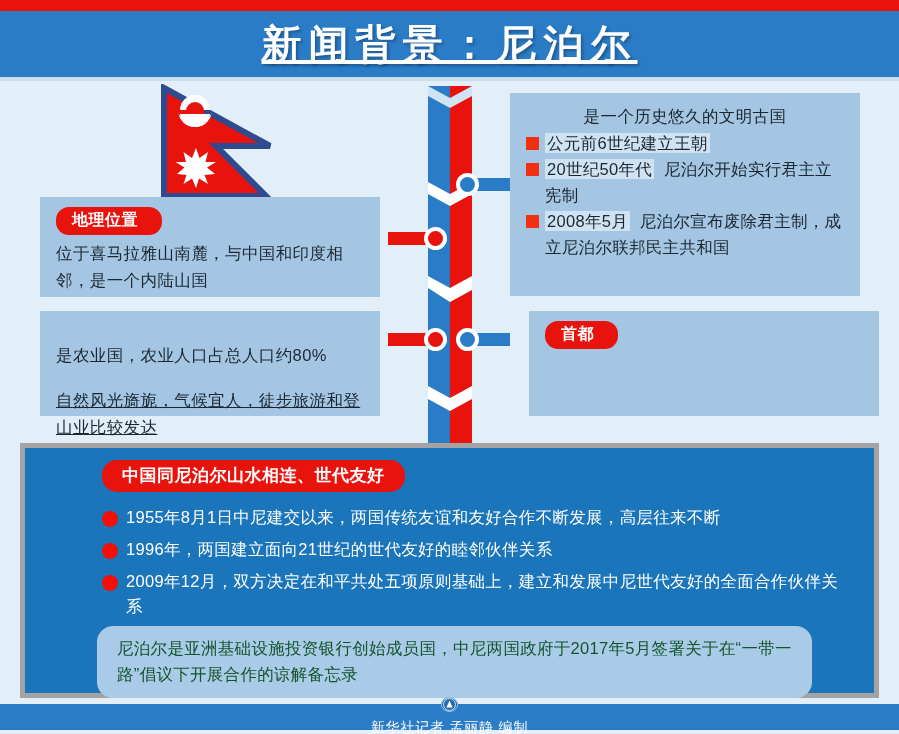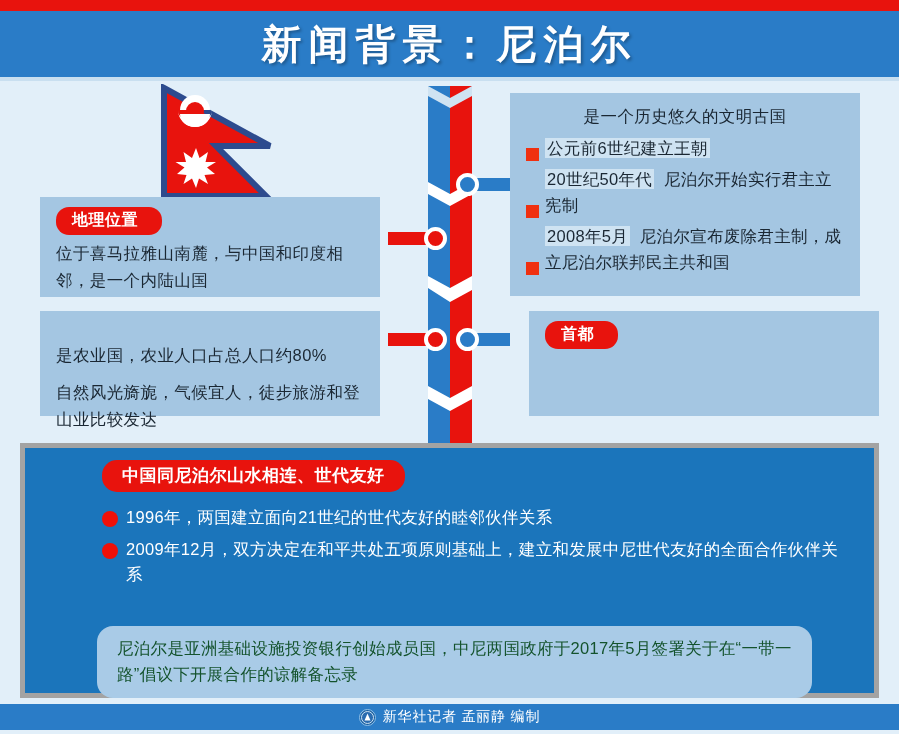--- a/index.html
+++ b/index.html
@@ -27,20 +27,21 @@
     background: #2a7cc7;
     display: flex; align-items: center; justify-content: center;
   }
   .header-title {
     color: #ffffff;
     font-size: 40px;
     font-weight: bold;
     letter-spacing: 7px;
     text-shadow: 2px 2px 3px rgba(0,0,0,0.28);
     white-space: nowrap;
+    text-decoration: underline;
   }
   .header-underline {
     position: absolute; left: 0; top: 77px;
     width: 899px; height: 4px;
     background: #c9dff0;
   }
 
   
   .flag-wrap {
     position: absolute; left: 158px; top: 84px;
@@ -86,22 +87,21 @@
     font-weight: bold;
     padding: 3px 24px 4px 16px;
     border-radius: 13px;
     letter-spacing: 0.5px;
     margin-bottom: 5px;
   }
 
   
   .hist-item {
     display: flex;
-    align-items: flex-end;
-    margin-top: 5px;
+    align-items: flex-start;
   }
   .sq {
     flex: 0 0 auto;
     width: 13px; height: 13px;
     background: #f03010;
     margin-top: 7px;
     margin-right: 6px;
   }
   .hist-text {
     color: #1a2733;
@@ -165,20 +165,21 @@
     letter-spacing: 0.3px;
   }
 
   
   .footer {
     position: absolute; left: 0; top: 704px;
     width: 899px; height: 26px;
     background: #2a7cc7;
     display: flex; align-items: center; justify-content: center;
     gap: 7px;
+    flex-direction: column;
   }
   .footer-text {
     color: #ffffff;
     font-size: 14px;
     letter-spacing: 0.8px;
   }
   .xh-logo {
     width: 17px; height: 17px;
     border-radius: 50%;
     background: #1a5fa0;
@@ -264,30 +265,34 @@
     </div>
   </div>
 
   <div class="card" style="left:40px; top:197px; width:340px; height:100px;">
     <span class="pill">地理位置</span>
     <p>位于喜马拉雅山南麓，与中国和印度相邻，是一个内陆山国</p>
   </div>
 
   <div class="card" style="left:40px; top:311px; width:340px; height:105px; padding-top:31px;">
     <p>是农业国，农业人口占总人口约80%</p>
-    <p style="margin-top:10px;">自然风光旖旎，气候宜人，徒步旅游和登山业比较发达</p>
+    <p style="margin-top:18px;text-decoration:underline;">自然风光旖旎，气候宜人，徒步旅游和登山业比较发达</p>
   </div>
 
   <div class="card" style="left:529px; top:311px; width:350px; height:105px;">
     <span class="pill">首都</span>
   </div>
 
   <div class="bottom-panel">
     <span class="bottom-pill">中国同尼泊尔山水相连、世代友好</span>
 
+    <div class="b-item">
+      <span class="dot"></span>
+      <span class="b-text">1955年8月1日中尼建交以来，两国传统友谊和友好合作不断发展，高层往来不断</span>
+    </div>
     <div class="b-item">
       <span class="dot"></span>
       <span class="b-text">1996年，两国建立面向21世纪的世代友好的睦邻伙伴关系</span>
     </div>
     <div class="b-item">
       <span class="dot"></span>
       <span class="b-text">2009年12月，双方决定在和平共处五项原则基础上，建立和发展中尼世代友好的全面合作伙伴关系</span>
     </div>
 
     <div class="note-box">

